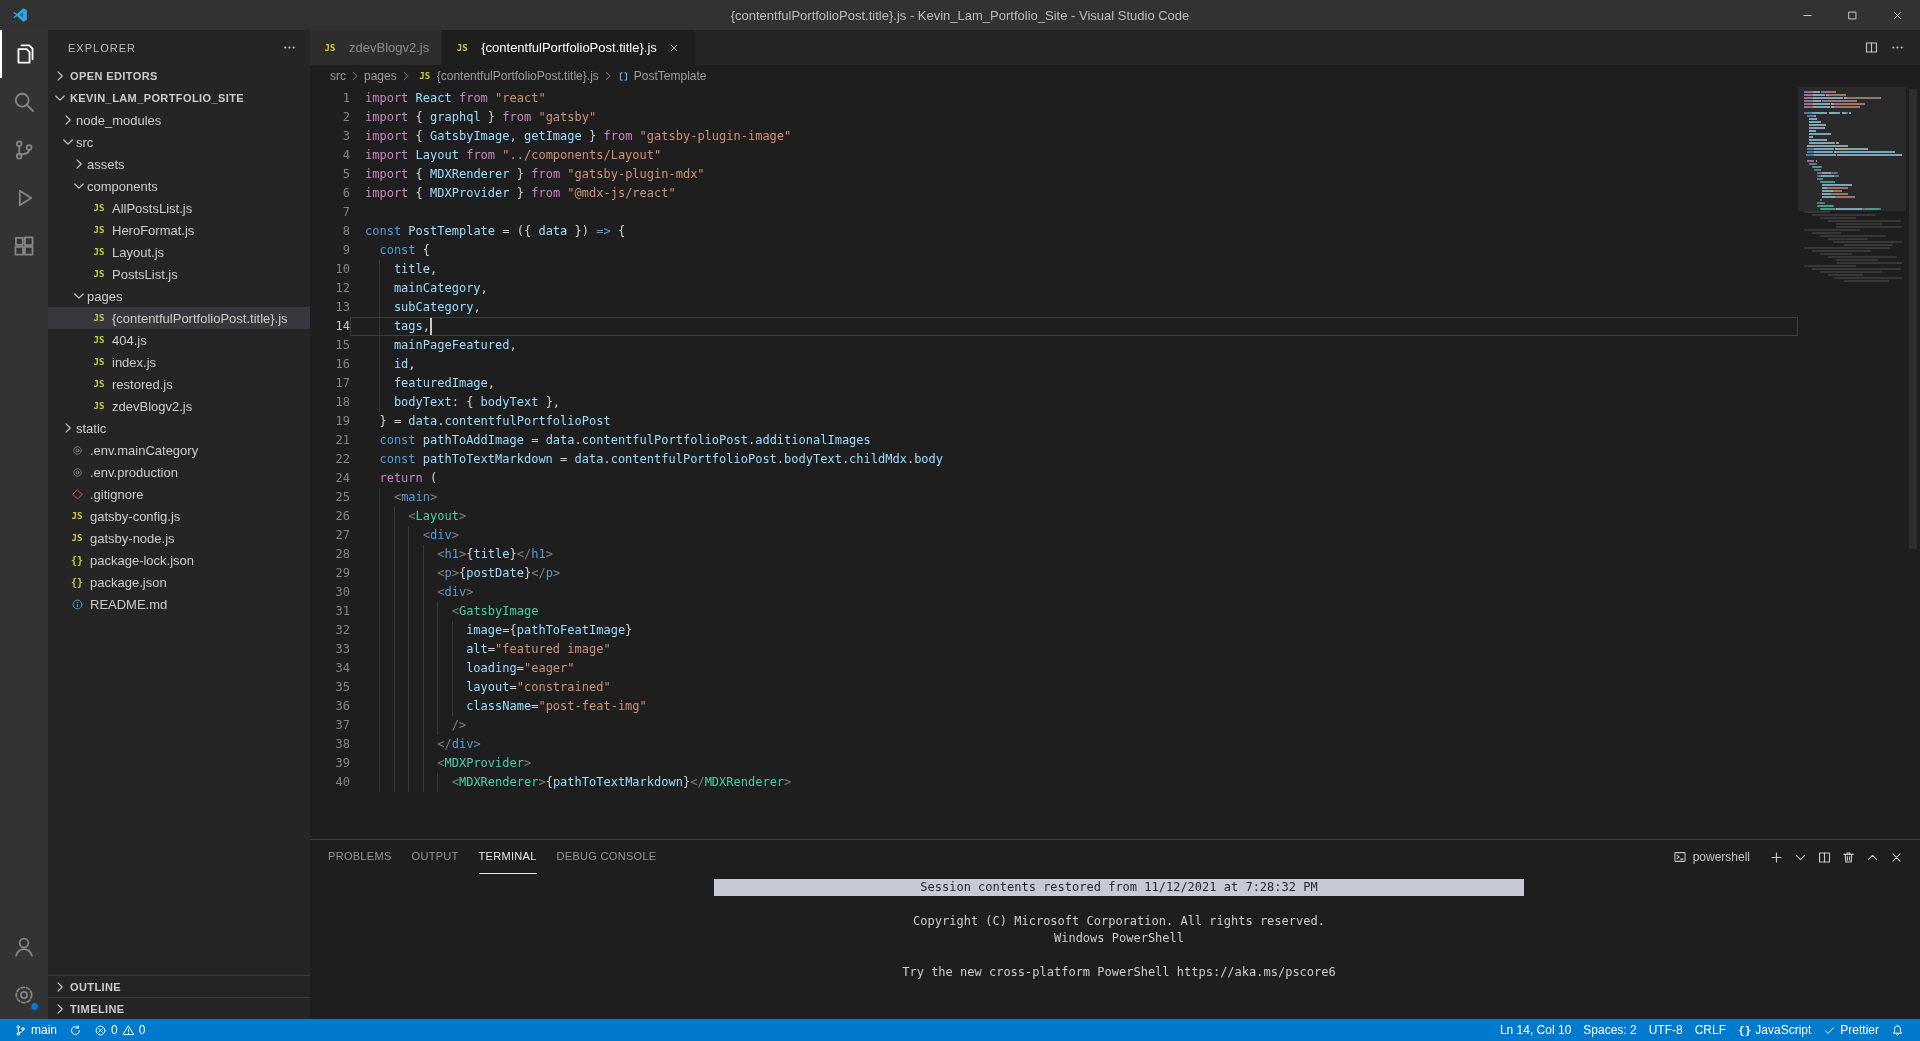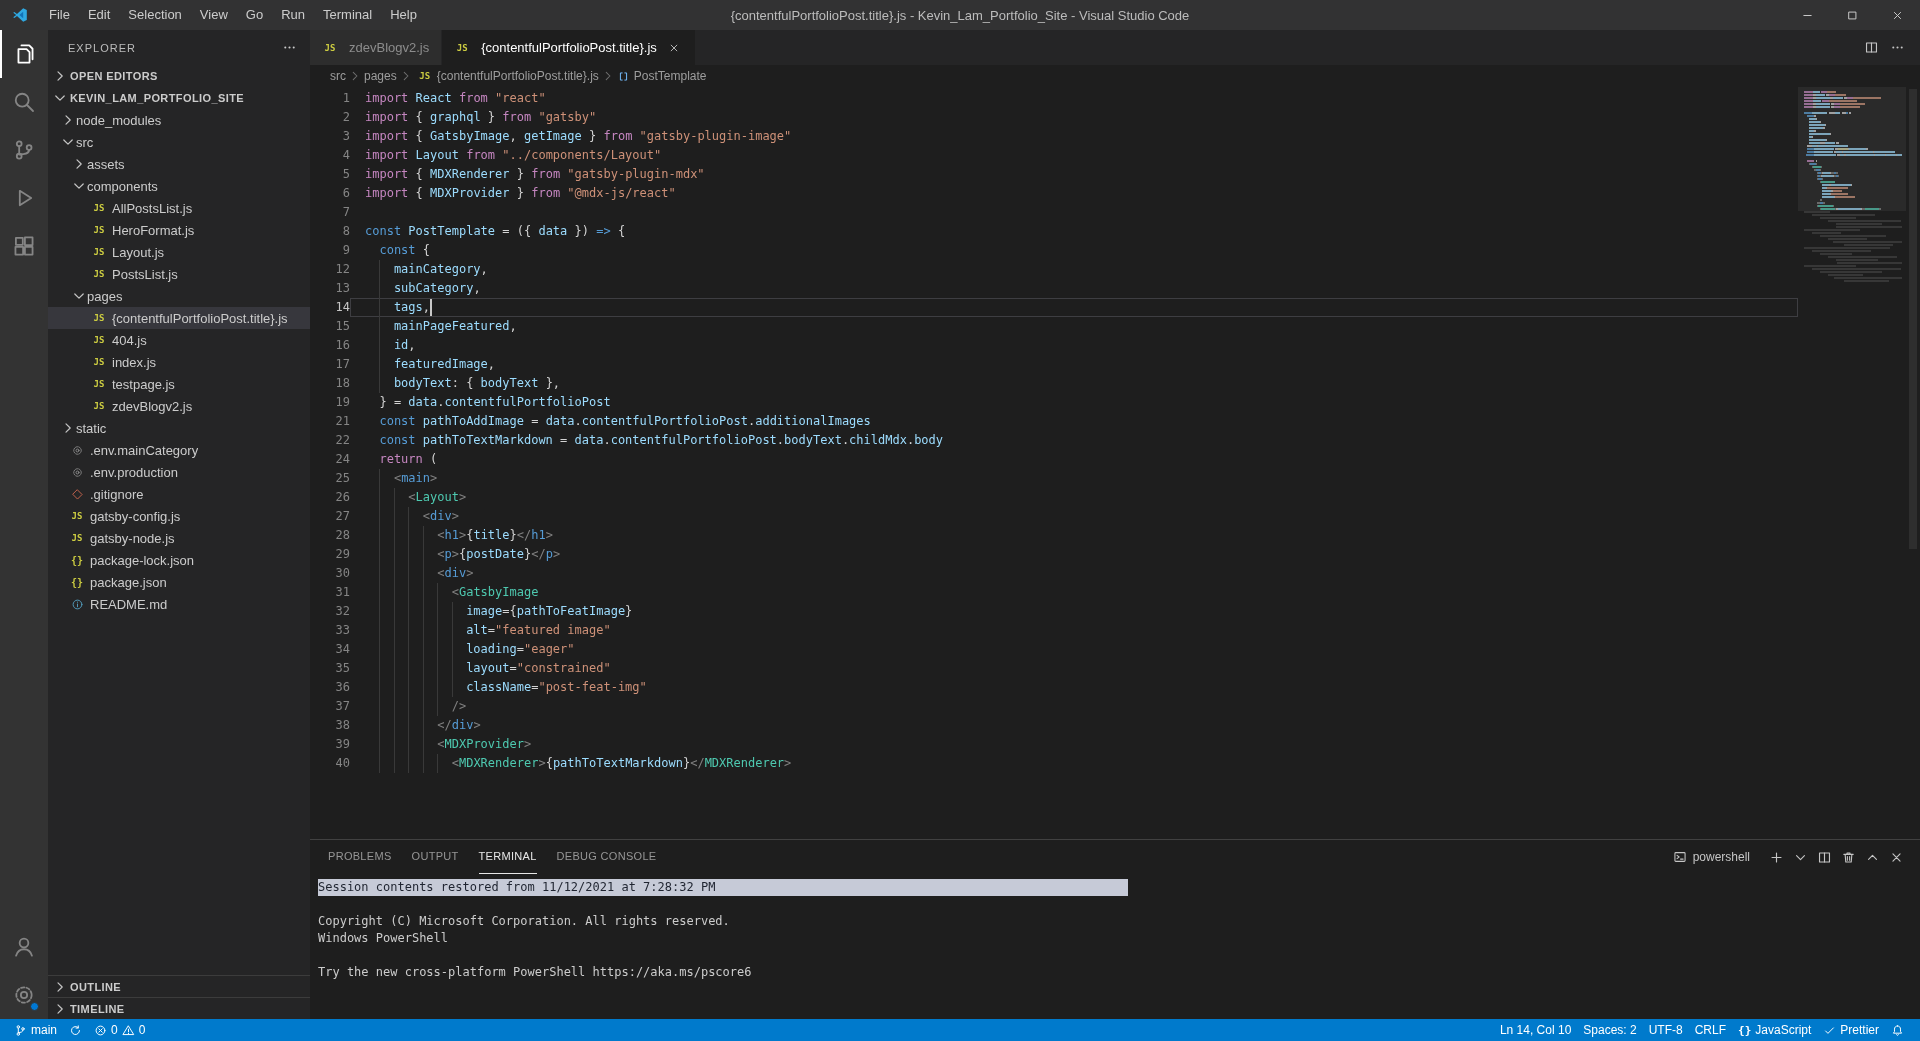--- a/index.html
+++ b/index.html
@@ -112,21 +112,21 @@
   .panel-tab.active { color:#e7e7e7; border-bottom-color:#e7e7e7; }
   .panel-actions { margin-left:auto; display:flex; align-items:center; color:#c5c5c5; }
   .pa.shell { display:flex; align-items:center; gap:6px; font-size:12px; cursor:pointer; }
   .pa.shell .ic svg { width:14px; height:14px; }
   .pa-icons { display:flex; margin-left:14px; }
   .pa-icons .act-ic { width:24px; height:24px; display:flex; align-items:center; justify-content:center; cursor:pointer; }
   .pa-icons .act-ic svg { width:15px; height:15px; }
 
   .terminal { flex:1; padding:5px 0 0 8px; font-family:"DejaVu Sans Mono",monospace; font-size:12px;
     color:#cccccc; overflow:hidden; }
-  .term-line { height:17px; line-height:17px; white-space:pre; }
+  .term-line { height:17px; line-height:17px; white-space:pre;text-align:center; }
   .hl-bar { display:inline-block; min-width:810px;
     background:var(--terminal-highlight-bg,#c6cad7); color:var(--terminal-highlight-fg,#1f2430); }
 
   
   .statusbar { height:22px; background:var(--accent,#007acc); display:flex; align-items:center;
     color:#ffffff; font-size:12px; padding:0 10px 0 8px; }
   .sb-left, .sb-right { display:flex; align-items:center; }
   .sb-right { margin-left:auto; }
   .sb-seg { display:flex; align-items:center; gap:4px; padding:0 6px; height:22px; cursor:pointer; white-space:nowrap; }
   .sb-ic { display:flex; }
@@ -138,30 +138,20 @@
 
 <div class="vscode-window">
 
   <header class="titlebar">
     <span class="tb-logo">
         <svg viewBox="0 0 16 16">
           <path fill="#2fa8e1" d="M11.2 1.2 5 7.1 2.4 5.1l-1.2.6 3 2.3-3 2.3 1.2.6L5 8.9l6.2 5.9 3.6-1.8V3z"></path>
           <path fill="#1273b8" d="M11.2 4.8v6.4L7.3 8z"></path>
         </svg>
       </span>
-    <nav class="menubar">
-        <span class="menu-item">File</span>
-        <span class="menu-item">Edit</span>
-        <span class="menu-item">Selection</span>
-        <span class="menu-item">View</span>
-        <span class="menu-item">Go</span>
-        <span class="menu-item">Run</span>
-        <span class="menu-item">Terminal</span>
-        <span class="menu-item">Help</span>
-      </nav>
     <div class="tb-title">{contentfulPortfolioPost.title}.js - Kevin_Lam_Portfolio_Site - Visual Studio Code</div>
     <div class="win-controls">
         <span class="act-ic">
           <svg viewBox="0 0 16 16" fill="none" stroke="currentColor" stroke-width="1.2" stroke-linecap="round" stroke-linejoin="round">
             <path d="M3.5 8h9"></path>
           </svg>
         </span>
         <span class="act-ic">
           <svg viewBox="0 0 16 16" fill="none" stroke="currentColor" stroke-width="1.2" stroke-linecap="round" stroke-linejoin="round">
             <rect x="3.8" y="3.8" width="8.4" height="8.4"></rect>
@@ -337,21 +327,21 @@
           <div class="sb-row" style="padding-left:43px">
             <span class="ficon js">JS</span>
             <span class="sb-label">404.js</span>
           </div>
           <div class="sb-row" style="padding-left:43px">
             <span class="ficon js">JS</span>
             <span class="sb-label">index.js</span>
           </div>
           <div class="sb-row" style="padding-left:43px">
             <span class="ficon js">JS</span>
-            <span class="sb-label">testpage.js</span>
+            <span class="sb-label">restored.js</span>
           </div>
           <div class="sb-row" style="padding-left:43px">
             <span class="ficon js">JS</span>
             <span class="sb-label">zdevBlogv2.js</span>
           </div>
           <div class="sb-row" style="padding-left:12px">
             <span class="chev">
               <svg viewBox="0 0 16 16" fill="none" stroke="currentColor" stroke-width="1.2" stroke-linecap="round" stroke-linejoin="round">
                 <path d="M6 3.8 10.2 8 6 12.2"></path>
               </svg>
@@ -495,20 +485,21 @@
         <div class="code-area">
             <div class="line"><div class="ln">1</div><div class="code"><span class="tk-kw">import </span><span class="tk-var">React</span><span class="tk-kw"> from </span><span class="tk-str">"react"</span></div></div>
             <div class="line"><div class="ln">2</div><div class="code"><span class="tk-kw">import </span><span class="tk-pln">{ </span><span class="tk-var">graphql</span><span class="tk-pln"> } </span><span class="tk-kw">from </span><span class="tk-str">"gatsby"</span></div></div>
             <div class="line"><div class="ln">3</div><div class="code"><span class="tk-kw">import </span><span class="tk-pln">{ </span><span class="tk-var">GatsbyImage</span><span class="tk-pln">, </span><span class="tk-var">getImage</span><span class="tk-pln"> } </span><span class="tk-kw">from </span><span class="tk-str">"gatsby-plugin-image"</span></div></div>
             <div class="line"><div class="ln">4</div><div class="code"><span class="tk-kw">import </span><span class="tk-var">Layout</span><span class="tk-kw"> from </span><span class="tk-str">"../components/Layout"</span></div></div>
             <div class="line"><div class="ln">5</div><div class="code"><span class="tk-kw">import </span><span class="tk-pln">{ </span><span class="tk-var">MDXRenderer</span><span class="tk-pln"> } </span><span class="tk-kw">from </span><span class="tk-str">"gatsby-plugin-mdx"</span></div></div>
             <div class="line"><div class="ln">6</div><div class="code"><span class="tk-kw">import </span><span class="tk-pln">{ </span><span class="tk-var">MDXProvider</span><span class="tk-pln"> } </span><span class="tk-kw">from </span><span class="tk-str">"@mdx-js/react"</span></div></div>
             <div class="line"><div class="ln">7</div><div class="code"></div></div>
             <div class="line"><div class="ln">8</div><div class="code"><span class="tk-st">const </span><span class="tk-var">PostTemplate</span><span class="tk-pln"> = ({ </span><span class="tk-var">data</span><span class="tk-pln"> }) </span><span class="tk-st">=&gt;</span><span class="tk-pln"> {</span></div></div>
             <div class="line"><div class="ln">9</div><div class="code"><span class="tk-st">  const </span><span class="tk-pln">{</span></div></div>
+            <div class="line"><div class="ln">10</div><div class="code"><span class="guide" style="left:calc(15px + 2ch)"></span><span class="tk-var">    title</span><span class="tk-pln">,</span></div></div>
             <div class="line"><div class="ln">12</div><div class="code"><span class="guide" style="left:calc(15px + 2ch)"></span><span class="tk-var">    mainCategory</span><span class="tk-pln">,</span></div></div>
             <div class="line"><div class="ln">13</div><div class="code"><span class="guide" style="left:calc(15px + 2ch)"></span><span class="tk-var">    subCategory</span><span class="tk-pln">,</span></div></div>
             <div class="line active"><div class="ln">14</div><div class="code"><span class="guide" style="left:calc(15px + 2ch)"></span><span class="tk-var">    tags</span><span class="tk-pln">,</span><span class="cursor" style="left:calc(15px + 9ch)"></span></div></div>
             <div class="line"><div class="ln">15</div><div class="code"><span class="guide" style="left:calc(15px + 2ch)"></span><span class="tk-var">    mainPageFeatured</span><span class="tk-pln">,</span></div></div>
             <div class="line"><div class="ln">16</div><div class="code"><span class="guide" style="left:calc(15px + 2ch)"></span><span class="tk-var">    id</span><span class="tk-pln">,</span></div></div>
             <div class="line"><div class="ln">17</div><div class="code"><span class="guide" style="left:calc(15px + 2ch)"></span><span class="tk-var">    featuredImage</span><span class="tk-pln">,</span></div></div>
             <div class="line"><div class="ln">18</div><div class="code"><span class="guide" style="left:calc(15px + 2ch)"></span><span class="tk-var">    bodyText</span><span class="tk-pln">: { </span><span class="tk-var">bodyText</span><span class="tk-pln"> },</span></div></div>
             <div class="line"><div class="ln">19</div><div class="code"><span class="tk-pln">  } = </span><span class="tk-var">data</span><span class="tk-pln">.</span><span class="tk-var">contentfulPortfolioPost</span></div></div>
             <div class="line"><div class="ln">21</div><div class="code"><span class="tk-st">  const </span><span class="tk-var">pathToAddImage</span><span class="tk-pln"> = </span><span class="tk-var">data</span><span class="tk-pln">.</span><span class="tk-var">contentfulPortfolioPost</span><span class="tk-pln">.</span><span class="tk-var">additionalImages</span></div></div>
             <div class="line"><div class="ln">22</div><div class="code"><span class="tk-st">  const </span><span class="tk-var">pathToTextMarkdown</span><span class="tk-pln"> = </span><span class="tk-var">data</span><span class="tk-pln">.</span><span class="tk-var">contentfulPortfolioPost</span><span class="tk-pln">.</span><span class="tk-var">bodyText</span><span class="tk-pln">.</span><span class="tk-var">childMdx</span><span class="tk-pln">.</span><span class="tk-var">body</span></div></div>

